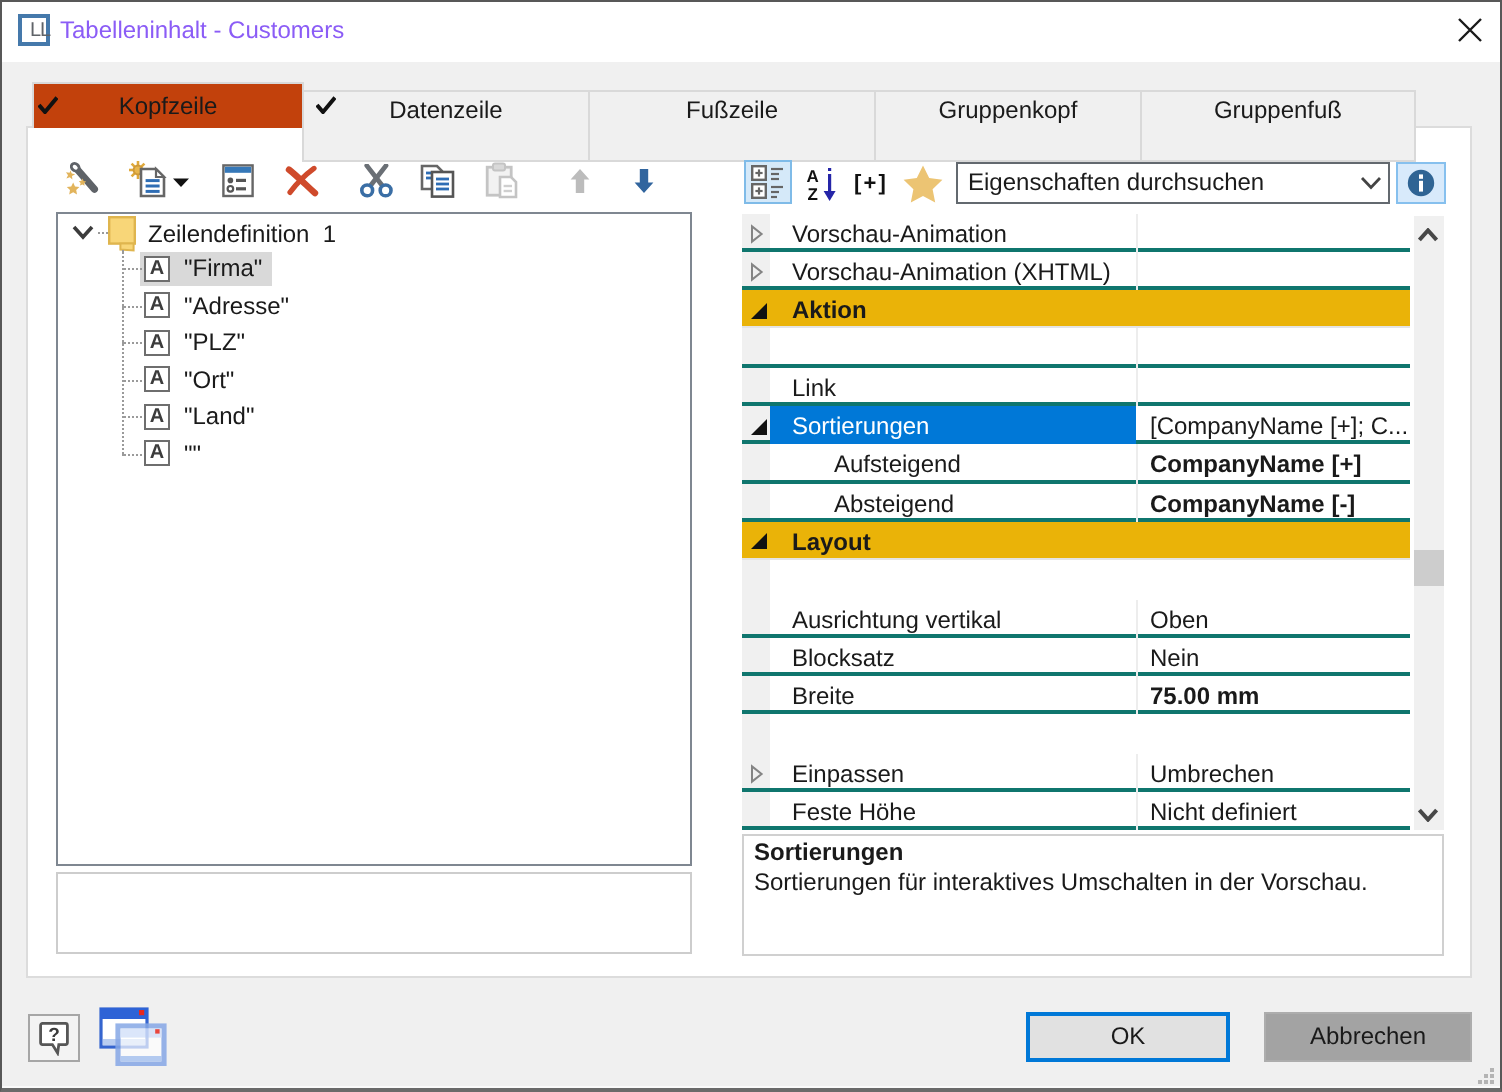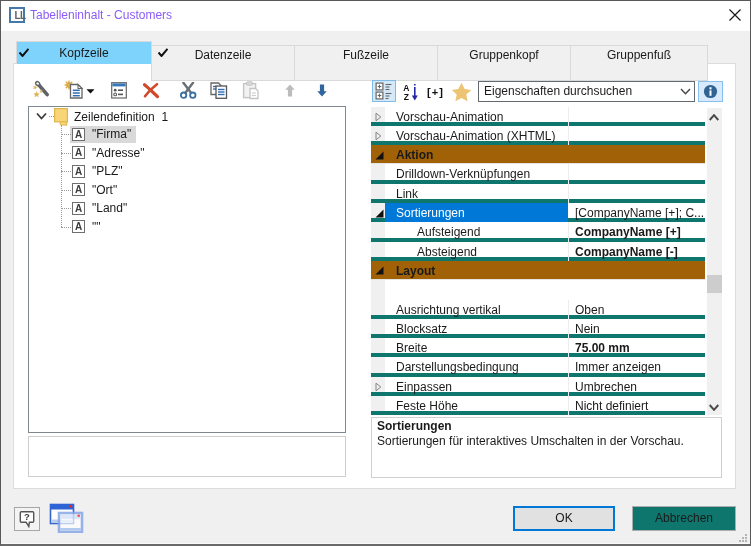--- a/index.html
+++ b/index.html
@@ -2,59 +2,59 @@
 <html><head>
 <meta charset="utf-8">
 <style>
 *{margin:0;padding:0;box-sizing:border-box}
 html,body{width:751px;height:546px}
 body{position:relative;font-family:"Liberation Sans",sans-serif;background:#fff;overflow:hidden;font-size:12px;color:#1a1a1a}
 .abs{position:absolute}
 .tab{position:absolute;top:45px;height:36px;background:#f0f0f0;border:1px solid #d9d9d9;text-align:center;line-height:18px;font-size:12px;color:#1a1a1a}
 .chk{position:absolute;top:48px}
 svg{display:block}
-.pgr{position:absolute;left:0;width:334px;height:19.3px;border-bottom:4px solid #0f766e}
-.pgr.cat{background:#a16207;border-bottom:1px solid #e4e4e4}
+.pgr{position:absolute;left:0;width:334px;height:19.3px;border-bottom:2px solid #0f766e}
+.pgr.cat{background:#eab308;border-bottom:1px solid #e4e4e4}
 .pgn{position:absolute;left:25px;top:3px;white-space:nowrap}
 .pgn2{position:absolute;left:46px;top:3px;white-space:nowrap}
 .pgv{position:absolute;left:204px;top:3px;white-space:nowrap}
 .pgd{position:absolute;left:197px;top:0;width:1px;height:19.3px;background:#ededed}
 .ar{position:absolute;left:4px;top:5px}
 .b{font-weight:bold}
 </style>
 </head>
 <body>
 
 <div class="abs" style="left:0;top:31px;width:751px;height:515px;background:#f0f0f0"></div>
 
 <div class="abs" style="left:0;top:0;width:751px;height:31px;background:#fff"></div>
 <div class="abs" style="left:9px;top:7px;width:16px;height:16px;border:2px solid #4579ab;background:#fff"></div>
-<div class="abs" style="left:9px;top:7px;width:22px;height:16px;font-family:'Liberation Sans',sans-serif;font-weight:bold;font-size:10px;line-height:17px;color:#5f6368;text-align:center;letter-spacing:-0.5px">LL</div>
+<div class="abs" style="left:9px;top:7px;width:22px;height:16px;font-family:'Liberation Sans',sans-serif;font-weight:normal;font-size:10px;line-height:17px;color:#5f6368;text-align:center;letter-spacing:-0.5px">LL</div>
 <div class="abs" style="left:30px;top:8px;font-size:12px;color:#8b5cf6">Tabelleninhalt - Customers</div>
 <svg class="abs" style="left:729px;top:9px" width="12" height="12" viewBox="0 0 12 12">
     <path d="M0.5 0.5 L11.5 11.5 M11.5 0.5 L0.5 11.5" stroke="#1a1a1a" stroke-width="1.2"></path>
   </svg>
 
 <div class="abs" style="left:13px;top:63px;width:723px;height:426px;background:#fff;border:1px solid #dcdcdc"></div>
 
 <div class="tab" style="left:151px;width:144px">Datenzeile</div>
 <div class="tab" style="left:294px;width:144px">Fußzeile</div>
 <div class="tab" style="left:437px;width:134px">Gruppenkopf</div>
 <div class="tab" style="left:570px;width:138px">Gruppenfuß</div>
-<div class="abs" style="left:16px;top:41px;width:136px;height:23px;background:#7dd3fc;border:1px solid #d9d9d9;border-bottom:none;text-align:center;line-height:23px;font-size:12px">Kopfzeile</div>
+<div class="abs" style="left:16px;top:41px;width:136px;height:23px;background:#c2410c;border:1px solid #d9d9d9;border-bottom:none;text-align:center;line-height:23px;font-size:12px">Kopfzeile</div>
 <svg class="chk" style="left:19px" width="10" height="9" viewBox="0 0 10 9">
     <path d="M0.5 4.5 L3.5 8 L9.5 0.8" stroke="#111" stroke-width="2" fill="none"></path>
   </svg>
 <svg class="chk" style="left:158px" width="10" height="9" viewBox="0 0 10 9">
     <path d="M0.5 4.5 L3.5 8 L9.5 0.8" stroke="#111" stroke-width="2" fill="none"></path>
   </svg>
 
 <div class="abs" style="left:1px;top:490px;width:749px;height:55px;background:#f0f0f0"></div>
 <div class="abs" style="left:513px;top:506px;width:102px;height:25px;background:#e1e1e1;border:2px solid #0078d7;text-align:center;line-height:21px;font-size:12px">OK</div>
-<div class="abs" style="left:632px;top:506px;width:104px;height:25px;background:#0f766e;border:1px solid #adadad;text-align:center;line-height:23px;font-size:12px">Abbrechen</div>
+<div class="abs" style="left:632px;top:506px;width:104px;height:25px;background:#a3a3a3;border:1px solid #adadad;text-align:center;line-height:23px;font-size:12px">Abbrechen</div>
 
 <div class="abs" style="left:14px;top:507px;width:26px;height:24px;background:#f3f3f3;border:1px solid #a6a6a6"></div>
 <svg class="abs" style="left:19px;top:510px" width="17" height="18" viewBox="0 0 17 18">
 <path d="M2.3 1.7 h11.4 a1 1 0 0 1 1 1 v8.6 a1 1 0 0 1 -1 1 h-3.3 l-0.6 4.2 -2.6 -4.2 h-4.9 a1 1 0 0 1 -1 -1 v-8.6 a1 1 0 0 1 1 -1 z" fill="#fff" stroke="#565656" stroke-width="1.4"></path>
 <text x="8" y="10.4" font-family="Liberation Sans" font-size="9.5" font-weight="bold" fill="#3b3b3b" text-anchor="middle">?</text>
 </svg>
 
 <svg class="abs" style="left:49px;top:503px" width="35" height="30" viewBox="0 0 35 30">
 <rect x="1.5" y="1.5" width="23" height="19" fill="#fff" stroke="#3565cf" stroke-width="1.6"></rect>
 <rect x="1" y="1" width="24" height="5.5" fill="#2e63d6"></rect>
@@ -256,21 +256,20 @@
       <span class="pgn">Vorschau-Animation (XHTML)</span>
       <div class="pgd"></div>
     </div>
 <div class="pgr cat" style="top:38.6px">
       <svg class="ar" style="top:5.5px" width="9" height="9" viewBox="0 0 9 9">
         <path d="M8.5 0.5 V8.5 H0.5 Z" fill="#111"></path>
       </svg>
       <span class="pgn b">Aktion</span>
     </div>
 <div class="pgr" style="top:57.9px">
-      <span class="pgn">Drilldown-Verknüpfungen</span>
       <div class="pgd"></div>
     </div>
 <div class="pgr" style="top:77.2px">
       <span class="pgn">Link</span>
       <div class="pgd"></div>
     </div>
 <div class="pgr" style="top:96.5px">
       <div class="abs" style="left:14px;top:0;width:183px;height:19.3px;background:#0078d7"></div>
       <svg class="ar" style="top:5.5px" width="9" height="9" viewBox="0 0 9 9">
         <path d="M8.5 0.5 V8.5 H0.5 Z" fill="#111"></path>
@@ -301,25 +300,20 @@
     </div>
 <div class="pgr" style="top:212.3px">
       <span class="pgn">Blocksatz</span>
       <div class="pgd"></div>
       <span class="pgv">Nein</span>
     </div>
 <div class="pgr" style="top:231.6px">
       <span class="pgn">Breite</span>
       <div class="pgd"></div>
       <span class="pgv b">75.00 mm</span>
-    </div>
-<div class="pgr" style="top:250.9px">
-      <span class="pgn">Darstellungsbedingung</span>
-      <div class="pgd"></div>
-      <span class="pgv">Immer anzeigen</span>
     </div>
 <div class="pgr" style="top:270.2px">
       <svg class="ar" width="7" height="10" viewBox="0 0 7 10">
         <path d="M1 1.2 L5.8 5 L1 8.8 Z" fill="none" stroke="#848484"></path>
       </svg>
       <span class="pgn">Einpassen</span>
       <div class="pgd"></div>
       <span class="pgv">Umbrechen</span>
     </div>
 <div class="pgr" style="top:289.5px">

